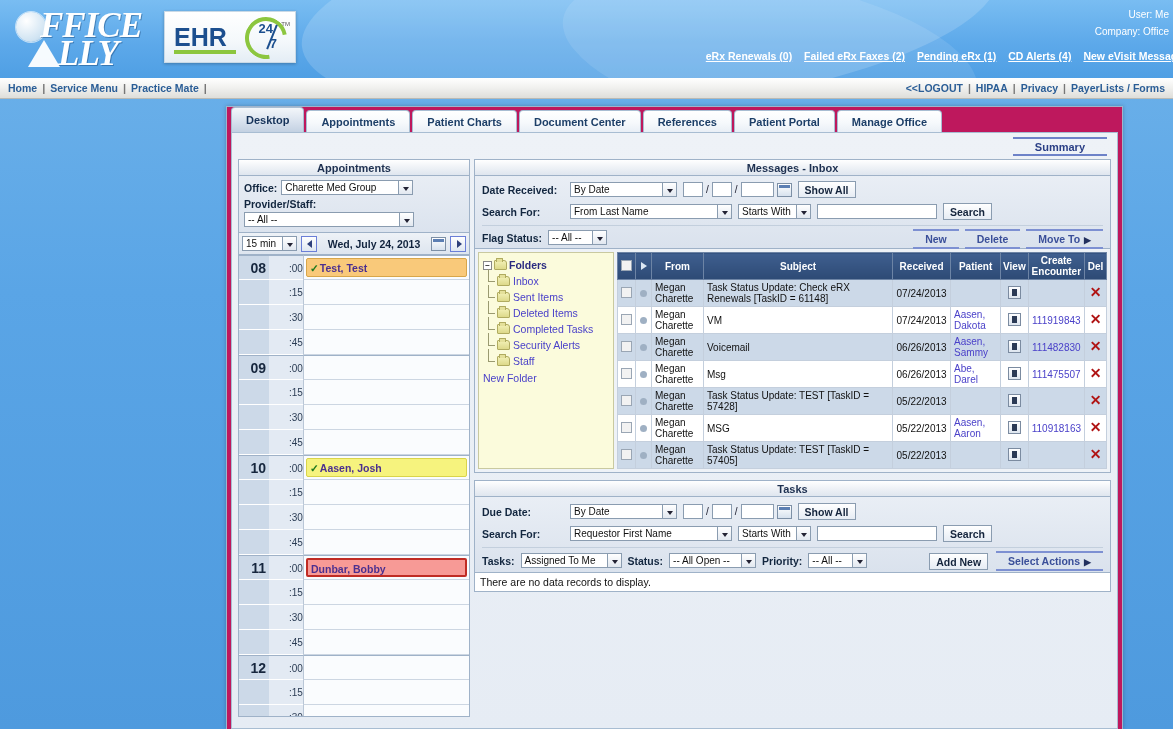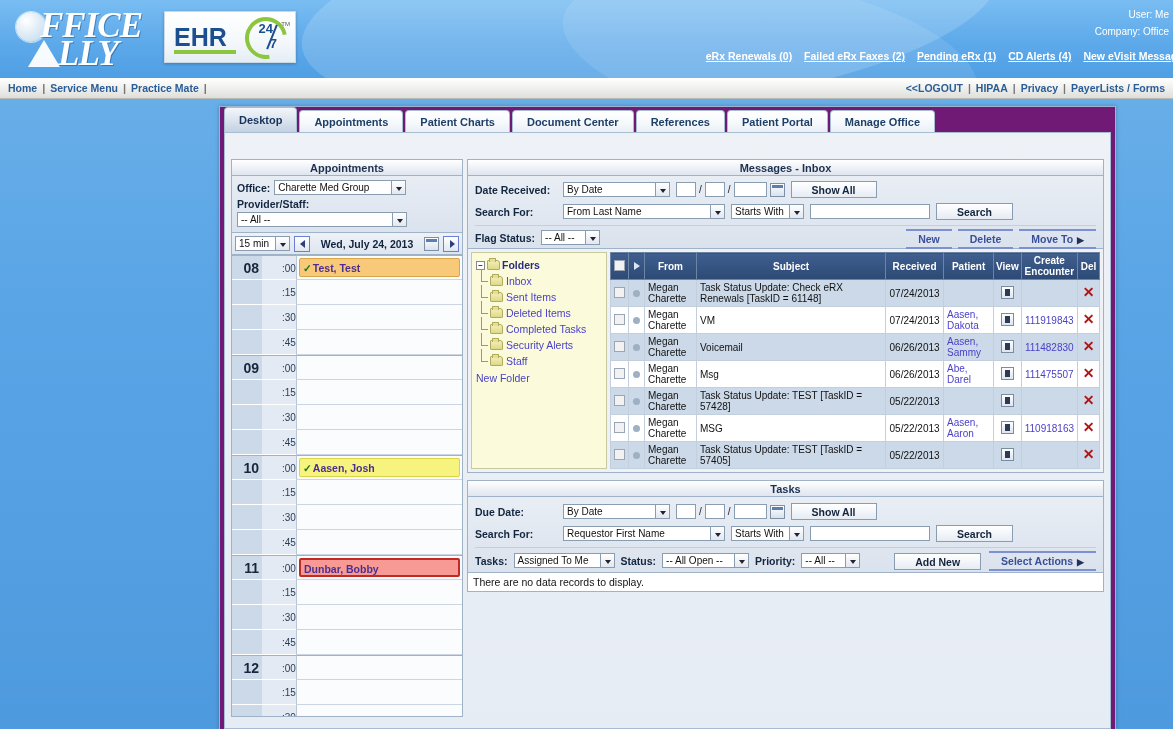--- a/index.html
+++ b/index.html
@@ -153,23 +153,23 @@
   .navstrip .right {
     position: absolute; right: 8px;
     font-size: 10.5px; font-weight: bold;
   }
   .navstrip .right a { color: #2a5d96; text-decoration: none; }
   .navstrip .right span.sep { color: #777; margin: 0 5px; }
 
   
   .app {
     position: absolute;
-    left: 219px; top: 106px;
+    left: 226px; top: 106px;
     width: 897px; height: 623px;
-    background: #701a75;
+    background: #be185d;
     border: 1px solid #9fb4cc;
     border-bottom: none;
     box-shadow: 0 0 4px rgba(0,0,0,.25);
   }
   .tabbar {
     height: 25px;
     position: relative;
     background: transparent;
     padding-left: 4px;
   }
@@ -365,21 +365,21 @@
   .row-line { display: flex; align-items: center; gap: 6px; margin-bottom: 5px; }
   .row-line .lbl { width: 82px; flex: 0 0 82px; }
   .dateparts { display: flex; align-items: center; gap: 3px; }
   .dateparts .fakeinput { width: 20px; }
   .dateparts .fakeinput.yr { width: 33px; }
   .slash { color: #223; font-size: 10px; }
   .btn {
     background: linear-gradient(180deg,#ffffff,#e6ecf4);
     border: 1px solid #8a9cb0;
     font-size: 10.5px; font-weight: bold; color: #14243c;
-    padding: 1px 20px; height: 17px; line-height: 14px;
+    padding: 1px 6px; height: 17px; line-height: 14px;
     cursor: pointer;
   }
   .flagline {
     border-top: 1px solid #c3cfdd;
     padding-top: 4px;
     display: flex; align-items: center;
     position: relative;
   }
   .toolbar-links {
     position: absolute; right: 0; top: 3px;
@@ -570,20 +570,23 @@
       <div class="tab">Patient Charts</div>
       <div class="tab">Document Center</div>
       <div class="tab">References</div>
       <div class="tab">Patient Portal</div>
       <div class="tab">Manage Office</div>
     </div>
   </div>
 
   <div class="tabcontent">
 
+    <div class="summary-row">
+      <div class="summary-link">Summary</div>
+    </div>
 
     <div class="appt-col">
       <div class="panel-head">Appointments</div>
 
       <div class="appt-filters">
         <div style="display:flex;align-items:center;gap:4px;">
           <span class="lbl">Office:</span>
           <span class="selectbox">
             <span class="fakeinput" style="width:117px;">Charette Med Group</span>
             <span class="ddbtn"></span>

